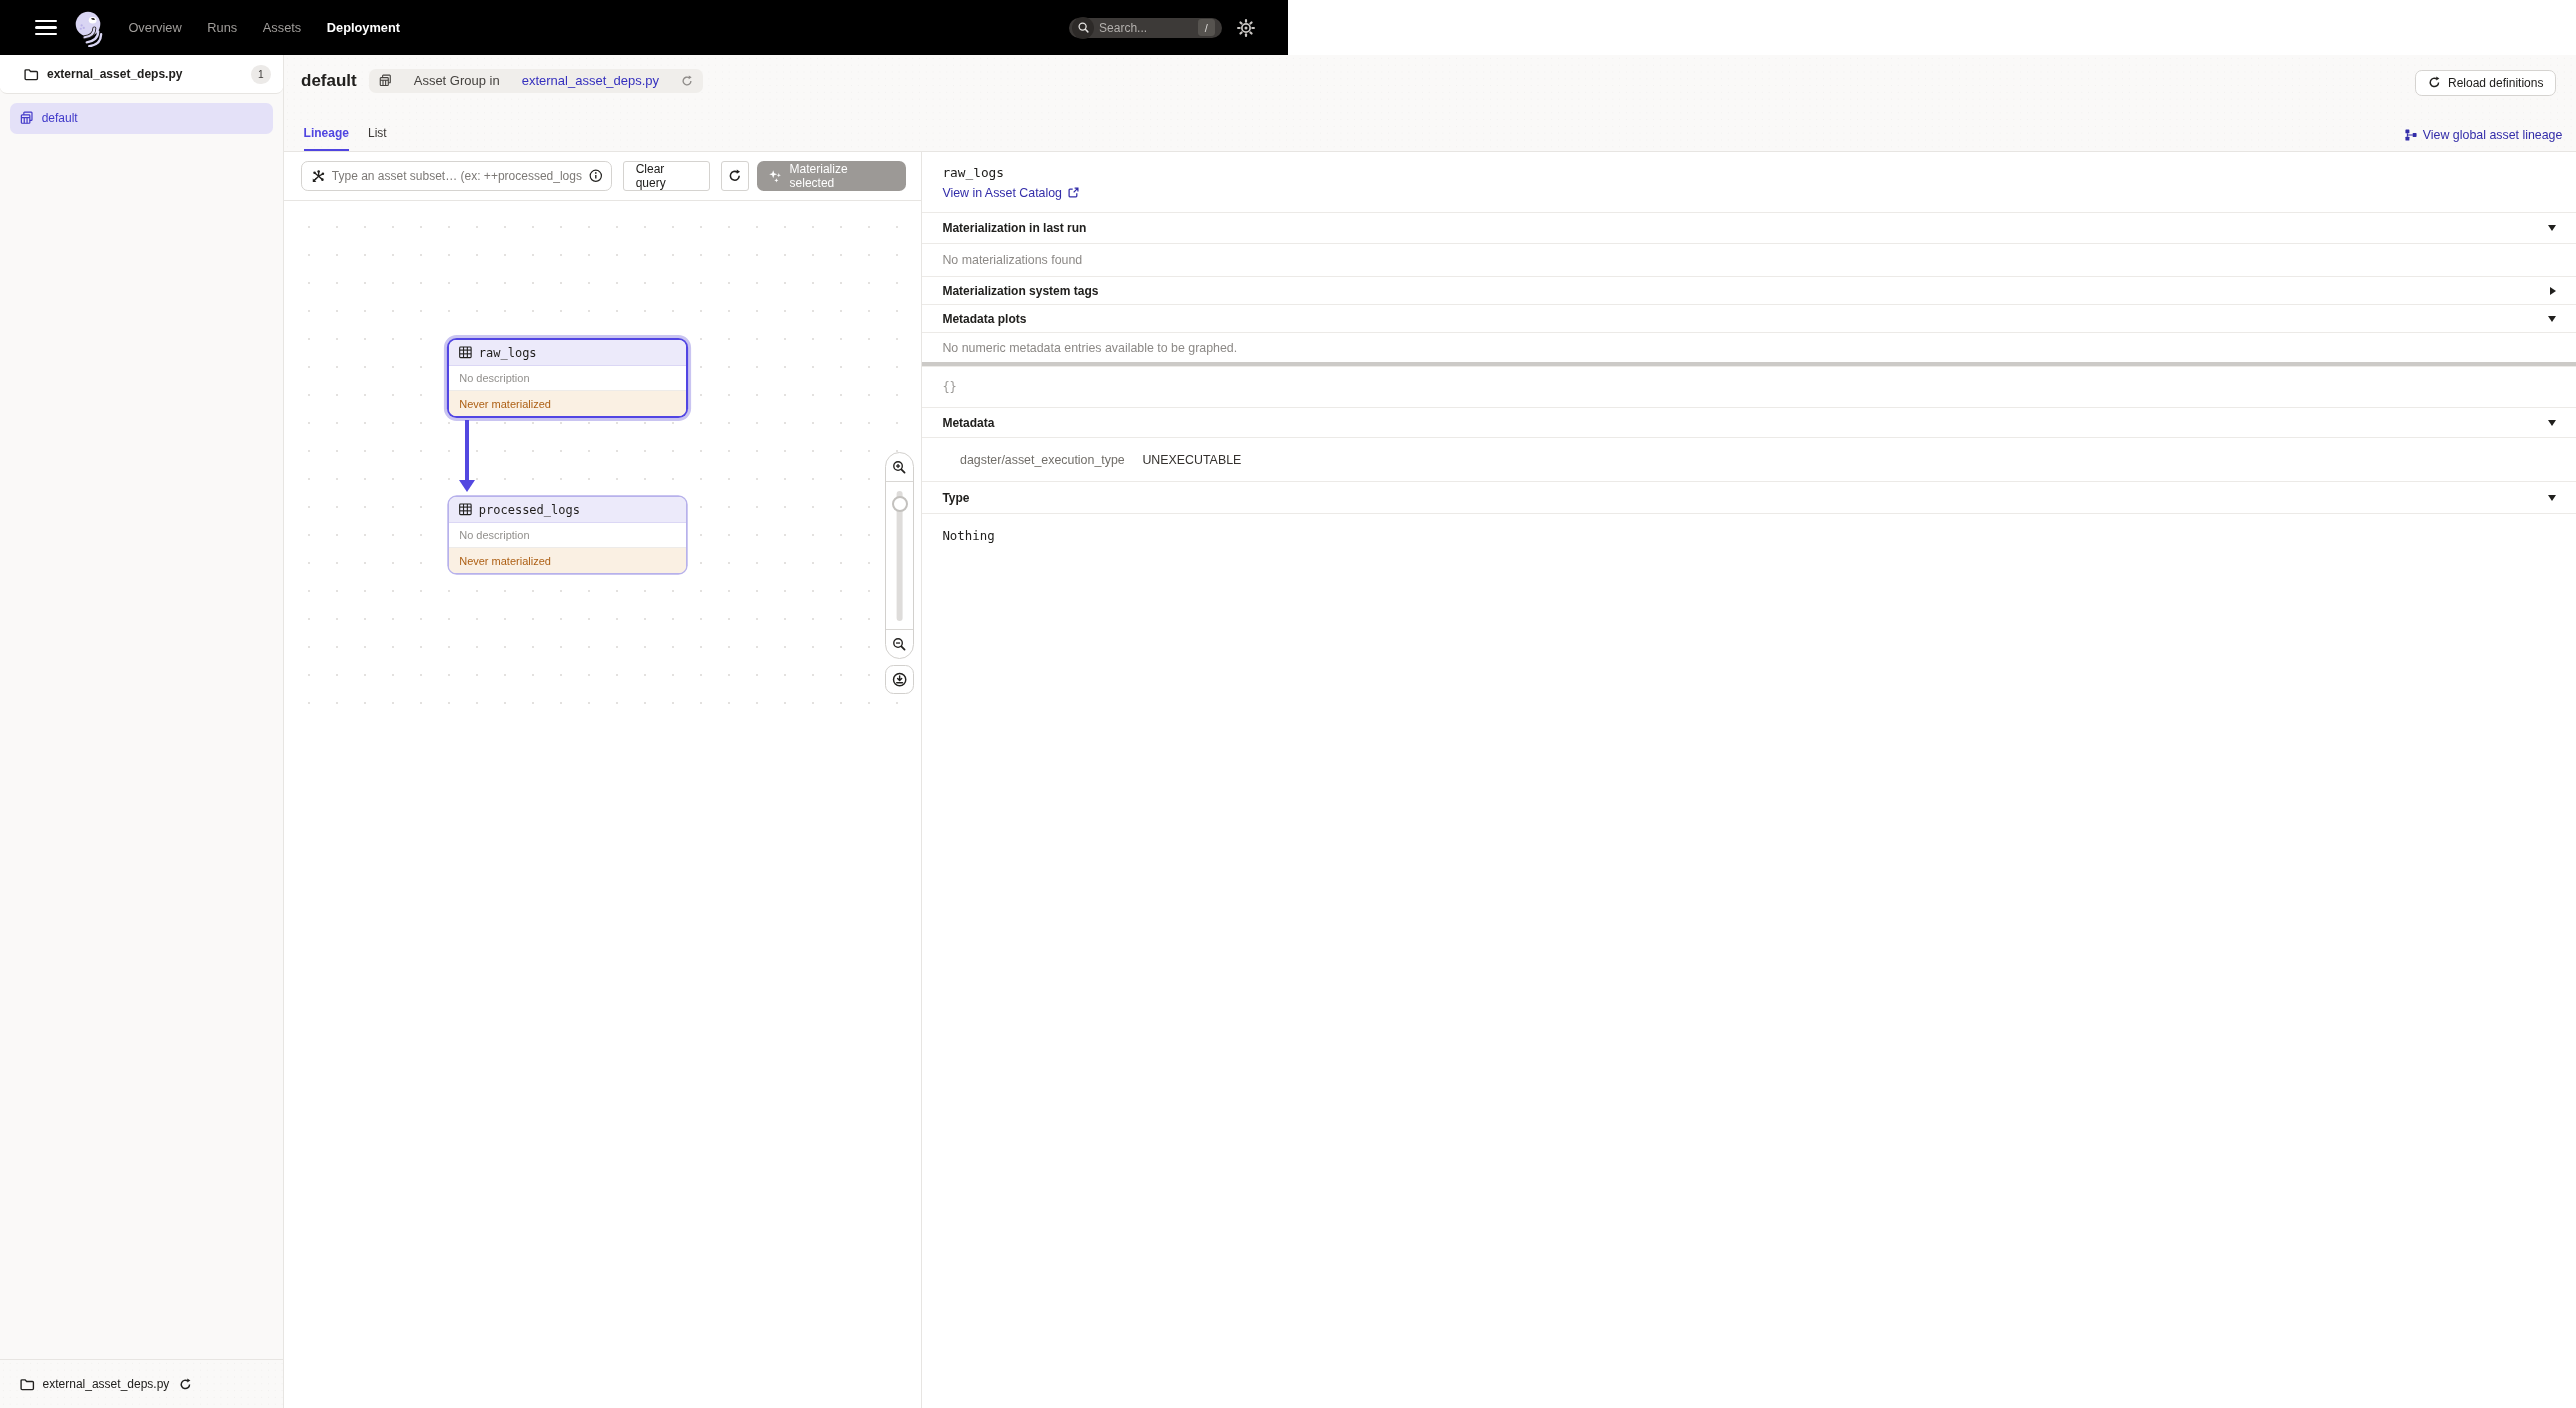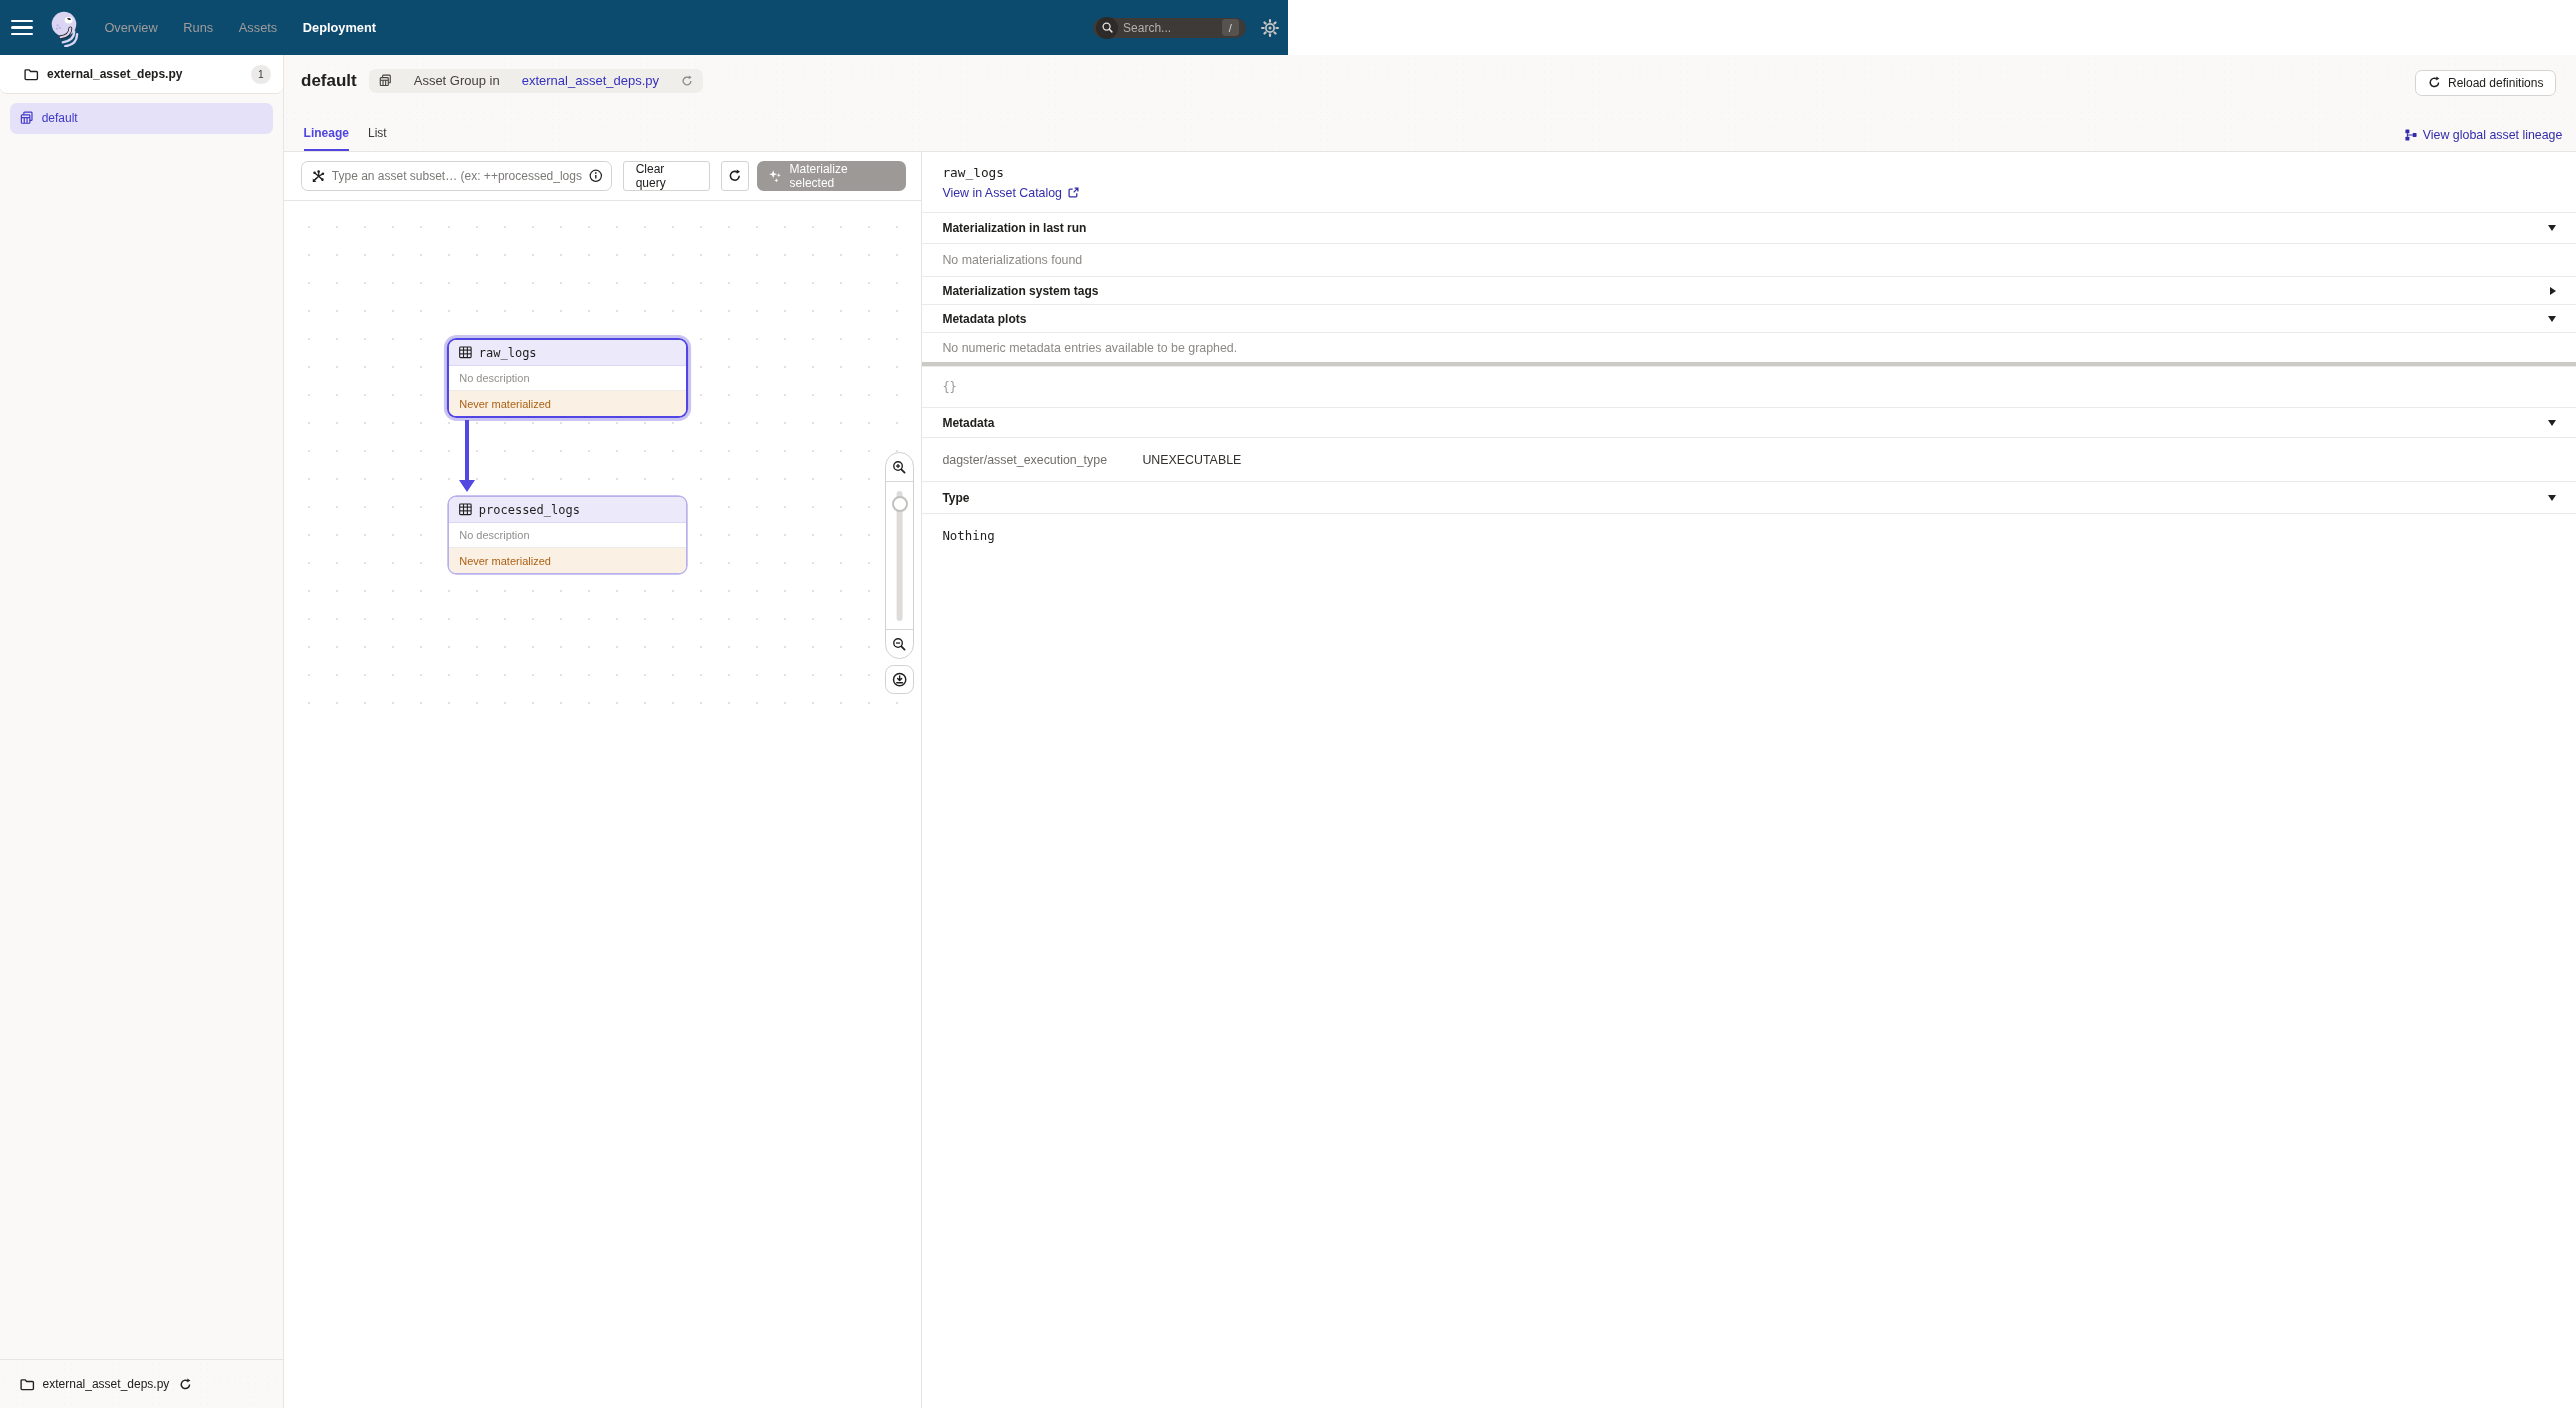--- a/index.html
+++ b/index.html
@@ -1,20 +1,20 @@
 <!DOCTYPE html>
 <html style="font-size:13.6px"><head>
 <meta charset="utf-8">
 <style>
   * { margin:0; padding:0; box-sizing:border-box; }
   html,body { width:1288px; height:704px; overflow:hidden; font-family:"Liberation Sans", sans-serif; background:#FFF; color:#21201E; }
   .mono { font-family:"DejaVu Sans Mono", monospace; }
 
   
-  .topnav { position:absolute; left:0; top:0; width:1288px; height:55px; background:#0c4a6e; display:flex; align-items:center; padding:0 4px; z-index:20; }
+  .topnav { position:absolute; left:0; top:0; width:1288px; height:55px; background:#000000; display:flex; align-items:center; padding:0 28px; z-index:20; }
   .hamburger { width:22px; height:15.3px; display:flex; flex-direction:column; justify-content:space-between; cursor:pointer; margin-left:6.8px; }
   .hamburger span { display:block; height:2.6px; background:#FFF; border-radius:1.7px; }
   .logo { width:36px; height:39px; margin-left:13.6px; }
   .navlinks { display:flex; align-items:center; gap:25.6px; margin-left:22px; font-size:12.8px; }
   .navlink { color:#A09D9A; cursor:pointer; }
   .navlink.active { color:#FFF; font-weight:600; }
   .topnav-right { margin-left:auto; display:flex; align-items:center; gap:15.3px; }
   .searchbox { width:153px; height:20px; background:#3D3A38; border-radius:14.5px; display:flex; align-items:center; padding:0 6.8px 0 3.4px; }
   .search-icon-wrap { width:22px; height:22px; border-radius:50%; background:#2D2A28; display:flex; align-items:center; justify-content:center; flex:none; }
   .searchbox input { flex:1; min-width:0; background:transparent; border:none; outline:none; color:#E8E6E4; font-size:12px; padding:0 5.1px; }
@@ -382,21 +382,21 @@
   <div class="splitter"></div>
 
   <div class="prow" style="height:41px;">
     <span class="mono" style="color:#9B9996; font-size:12px;">{}</span>
   </div>
 
   <div class="prow hdr" style="height:30px;">
     <span>Metadata</span>
     <span class="caret-d"></span>
   </div>
-  <div class="prow" style="height:44px;">
+  <div class="prow" style="height:44px;text-align:center;">
     <span class="meta-label">dagster/asset_execution_type</span>
     <span class="meta-value">UNEXECUTABLE</span>
   </div>
 
   <div class="prow hdr" style="height:32px;">
     <span>Type</span>
     <span class="caret-d"></span>
   </div>
   <div class="prow" style="flex:1; align-items:flex-start; padding-top:13.6px;">
     <span class="mono" style="font-size:12.4px;">Nothing</span>

